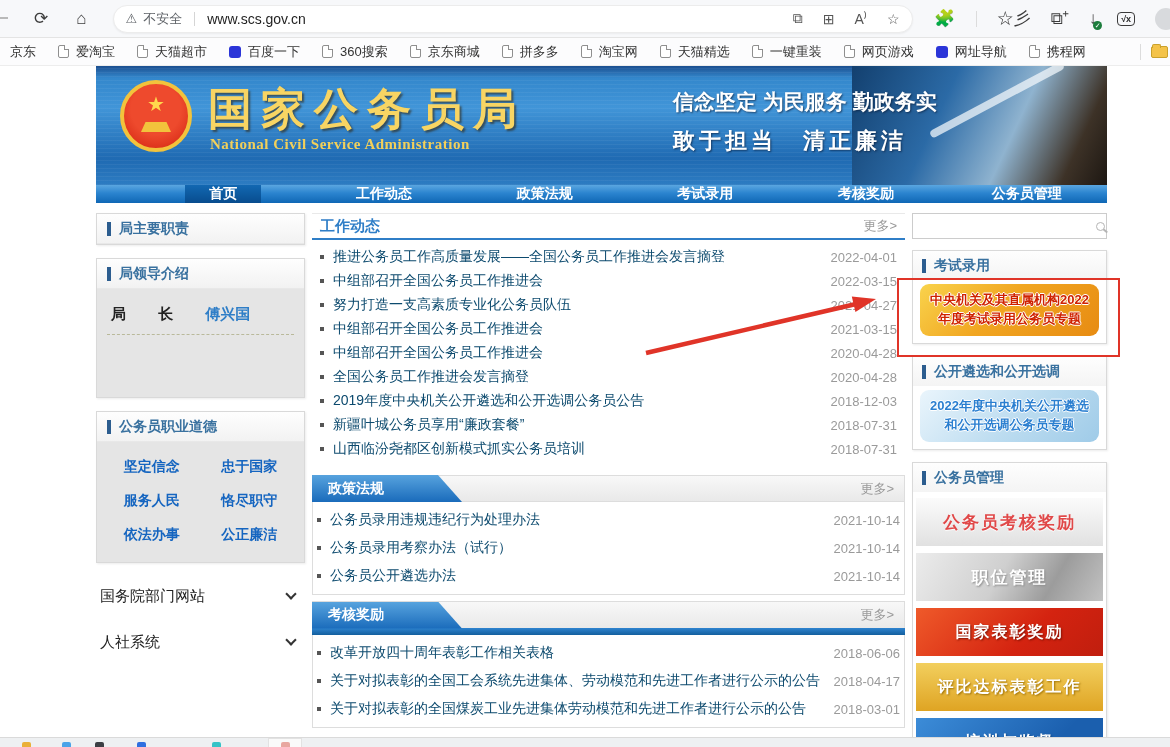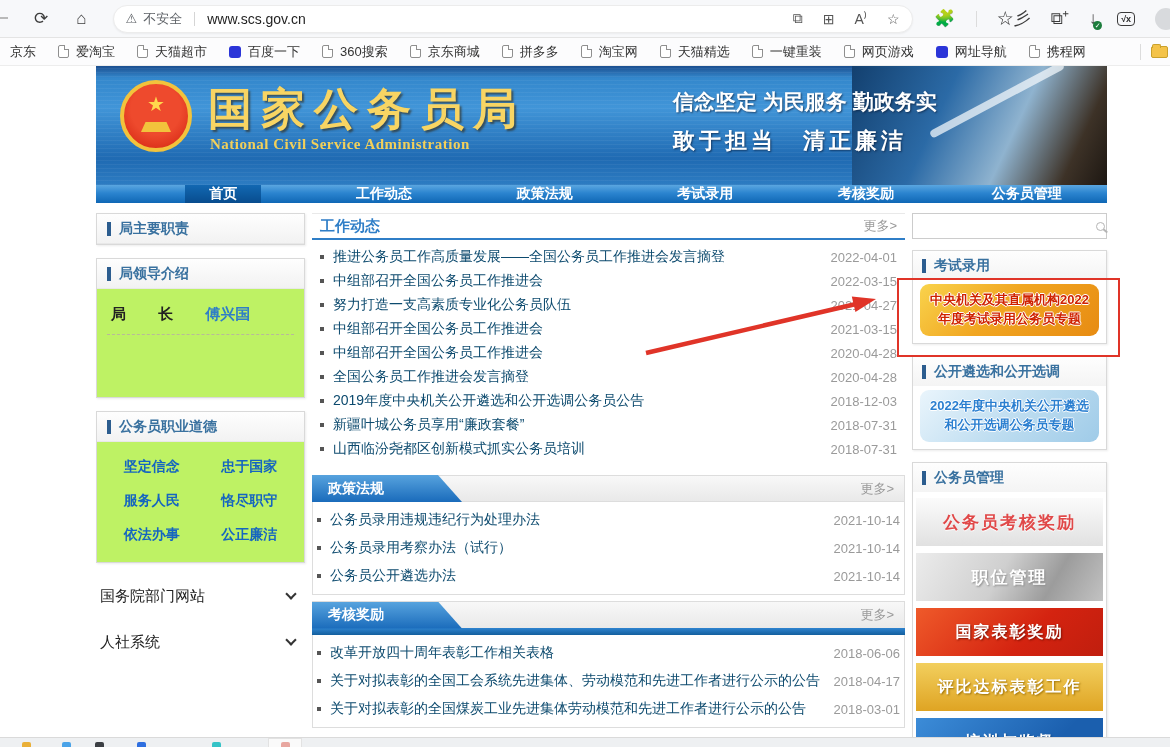--- a/index.html
+++ b/index.html
@@ -75,21 +75,21 @@
   .nav-item { flex:1; display:flex; justify-content:center; color:#fff; font-size:14px; font-weight:bold; }
   .nav-item span { display:flex; align-items:center; padding:0 24px; height:100%; }
   .nav-item[data-active="true"] span { background:linear-gradient(180deg,#1268b2,#084c8e); }
 
   .content { display:flex; gap:7px; padding-top:10px; }
   .col-left { width:209px; flex:none; }
   .col-main { width:593px; flex:none; }
   .col-right { width:195px; flex:none; }
 
   
-  .sbox { border:1px solid #d9d9d9; box-shadow:1px 1px 2px rgba(0,0,0,.08); margin-bottom:13px; background:#bef264; }
+  .sbox { border:1px solid #d9d9d9; box-shadow:1px 1px 2px rgba(0,0,0,.08); margin-bottom:13px; background:#e5e5e5; }
   .sbox-header { height:30px; display:flex; align-items:center; padding-left:10px;
     background:linear-gradient(180deg,#fefefe,#f2f2f2); border-bottom:1px solid #e8e8e8; }
   .hdr-mark { width:4px; height:14px; background:#2c5d8f; margin-right:8px; }
   .sbox-title { font-size:14px; font-weight:bold; color:#39719f; }
   .leader-box { height:108px; }
   .leader-row { display:flex; padding:16px 14px 10px; align-items:baseline; }
   .leader-label { font-size:15px; font-weight:bold; color:#222; letter-spacing:14px; }
   .leader-name { font-size:15px; font-weight:bold; color:#2f7ec7; margin-left:18px; }
   .dashed { border-bottom:1px dashed #b9b99a; margin:0 10px; }
   .morals { display:grid; grid-template-columns:1fr 1fr; row-gap:16px; padding:16px 6px 18px; }

